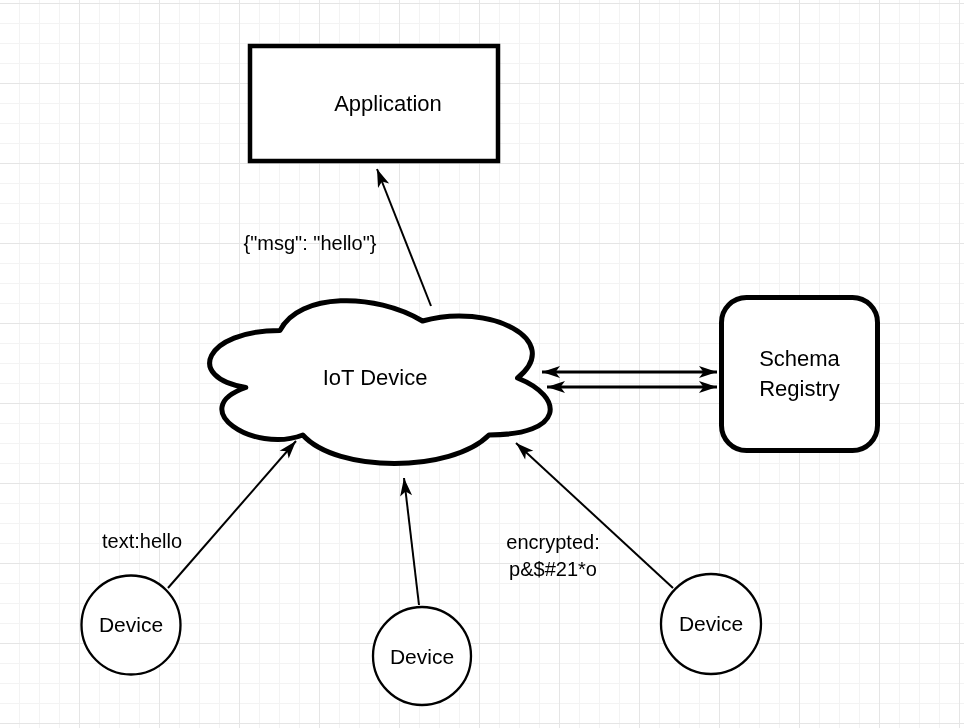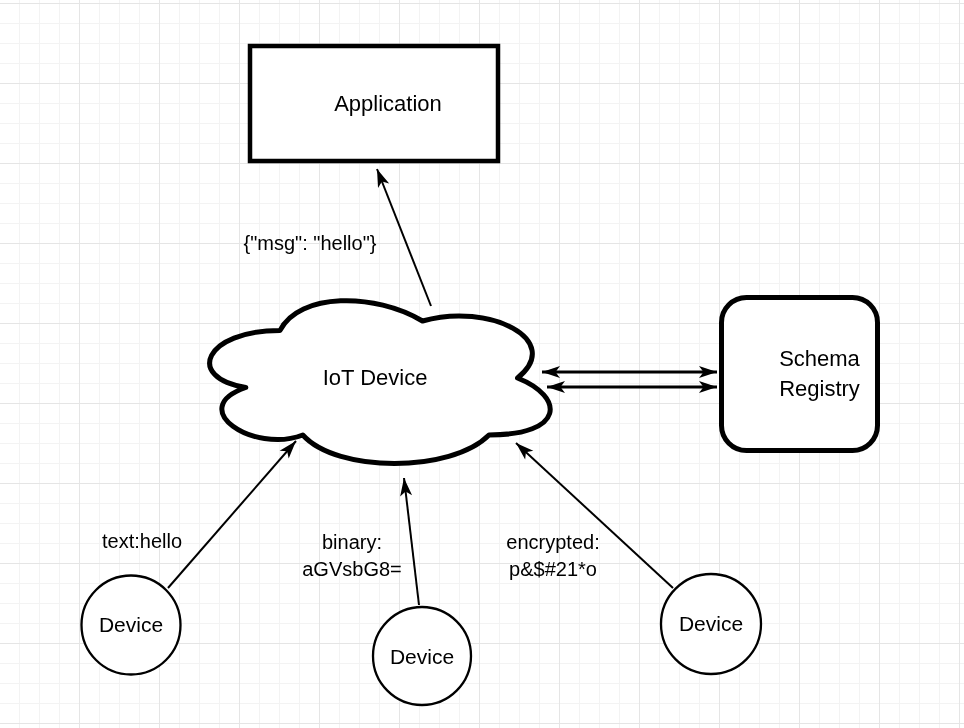--- a/index.html
+++ b/index.html
@@ -39,21 +39,21 @@
     align-items: center;
     justify-content: center;
     color: #000000;
     text-align: center;
     white-space: pre-line;
     font-size: 22px;
     line-height: 30px;
   }
   .lbl-application      { left: 248px; top:  44px; width: 280px; height: 119px; }
   .lbl-iot-cloud        { left: 185px; top: 283px; width: 380px; height: 190px; }
-  .lbl-schema-registry  { left: 719px; top: 295px; width: 161px; height: 158px; padding-left: 20px; }
+  .lbl-schema-registry  { left: 719px; top: 295px; width: 161px; height: 158px; }
   .lbl-device-left      { left:  81px; top: 575px; width: 100px; height: 100px; font-size: 21px; }
   .lbl-device-middle    { left: 372px; top: 607px; width: 100px; height: 100px; font-size: 21px; }
   .lbl-device-right     { left: 661px; top: 574px; width: 100px; height: 100px; font-size: 21px; }
   .lbl-msg              { left: 210px; top: 230px; width: 200px; }
   .lbl-text-hello       { left:  52px; top: 528px; width: 180px; }
   .lbl-binary           { left: 262px; top: 529px; width: 180px; }
   .lbl-encrypted        { left: 463px; top: 529px; width: 180px; text-align: center; }
 </style>
 </head>
 <body>
@@ -94,18 +94,16 @@
   <div class="node-lbl lbl-application">Application</div>
   <div class="node-lbl lbl-iot-cloud">IoT Device</div>
   <div class="node-lbl lbl-schema-registry">Schema
 Registry</div>
   <div class="node-lbl lbl-device-left">Device</div>
   <div class="node-lbl lbl-device-middle">Device</div>
   <div class="node-lbl lbl-device-right">Device</div>
 
   <div class="lbl lbl-msg">{"msg": "hello"}</div>
   <div class="lbl lbl-text-hello">text:hello</div>
-  <div class="lbl lbl-binary">binary:
-aGVsbG8=</div>
   <div class="lbl lbl-encrypted">encrypted:
 p&amp;$#21*o</div>
 
 </div>
 
 </body></html>

